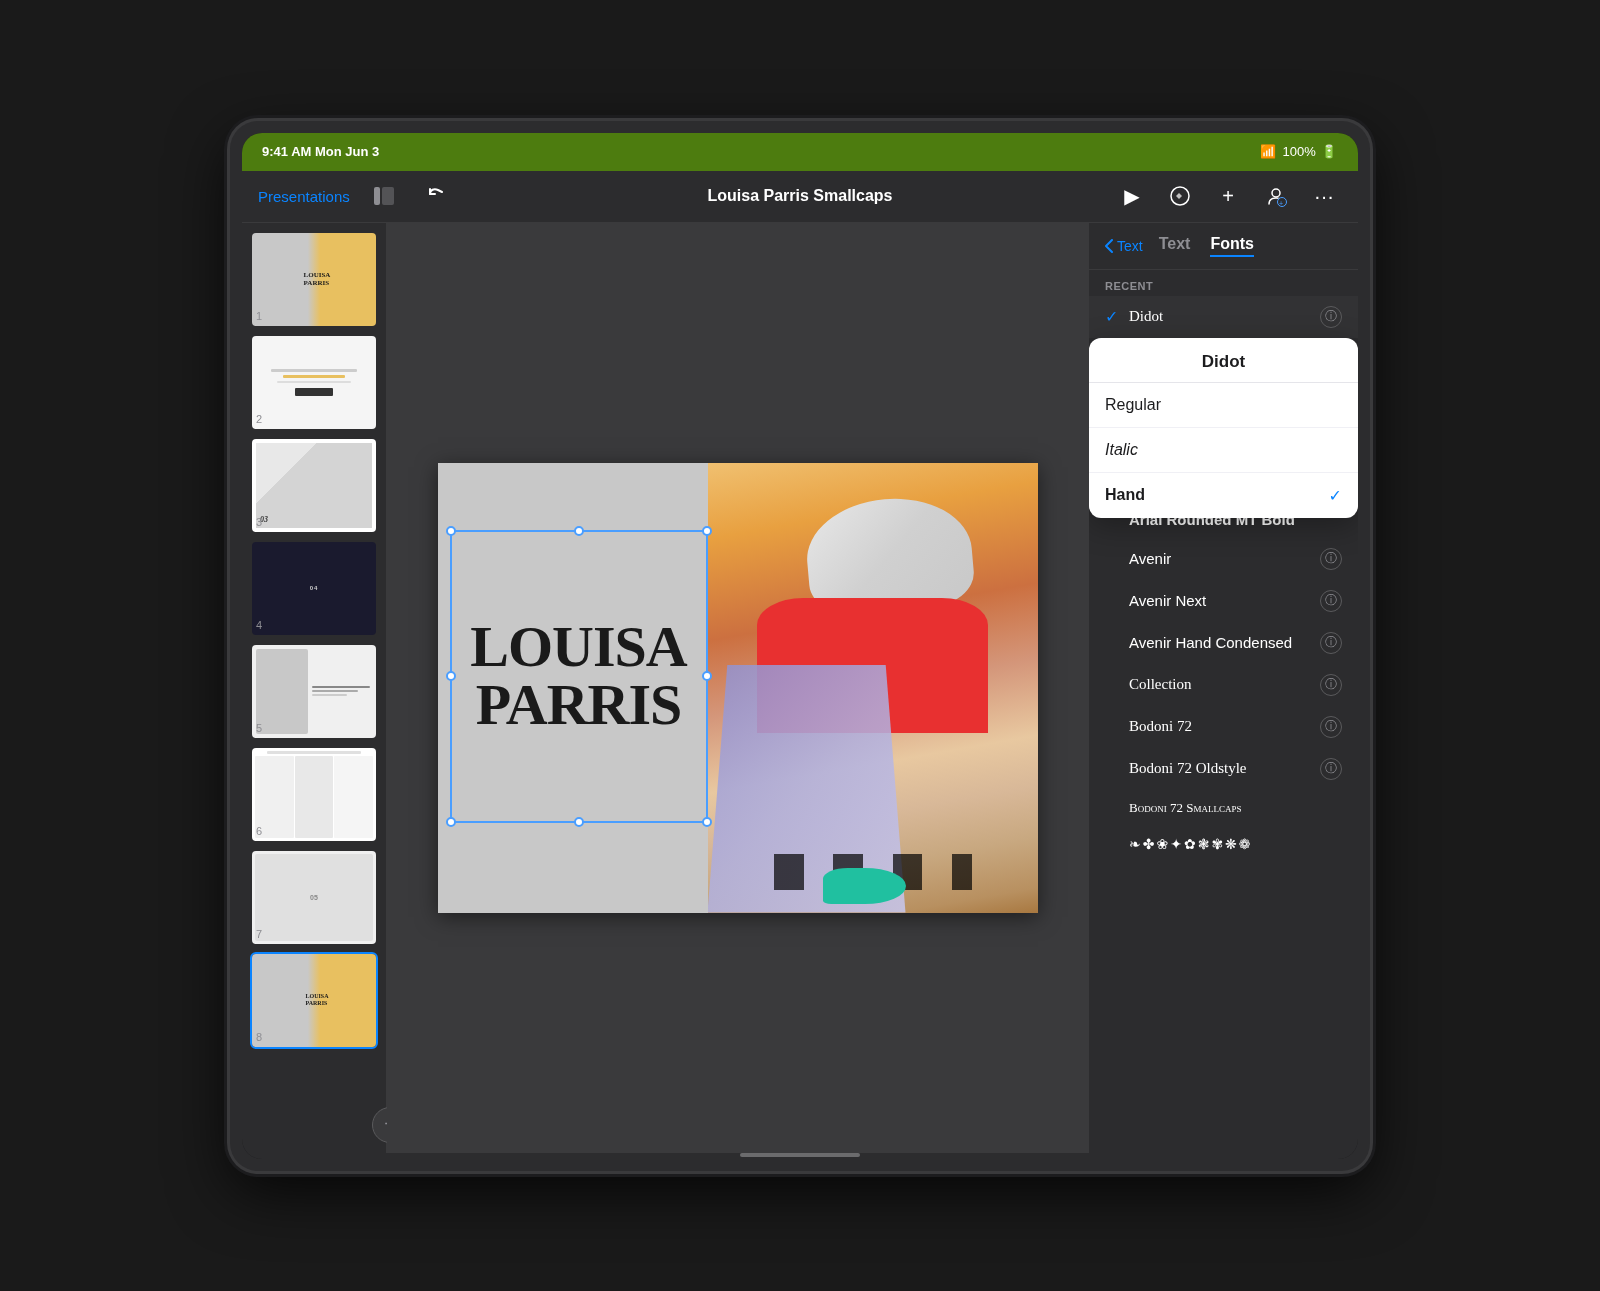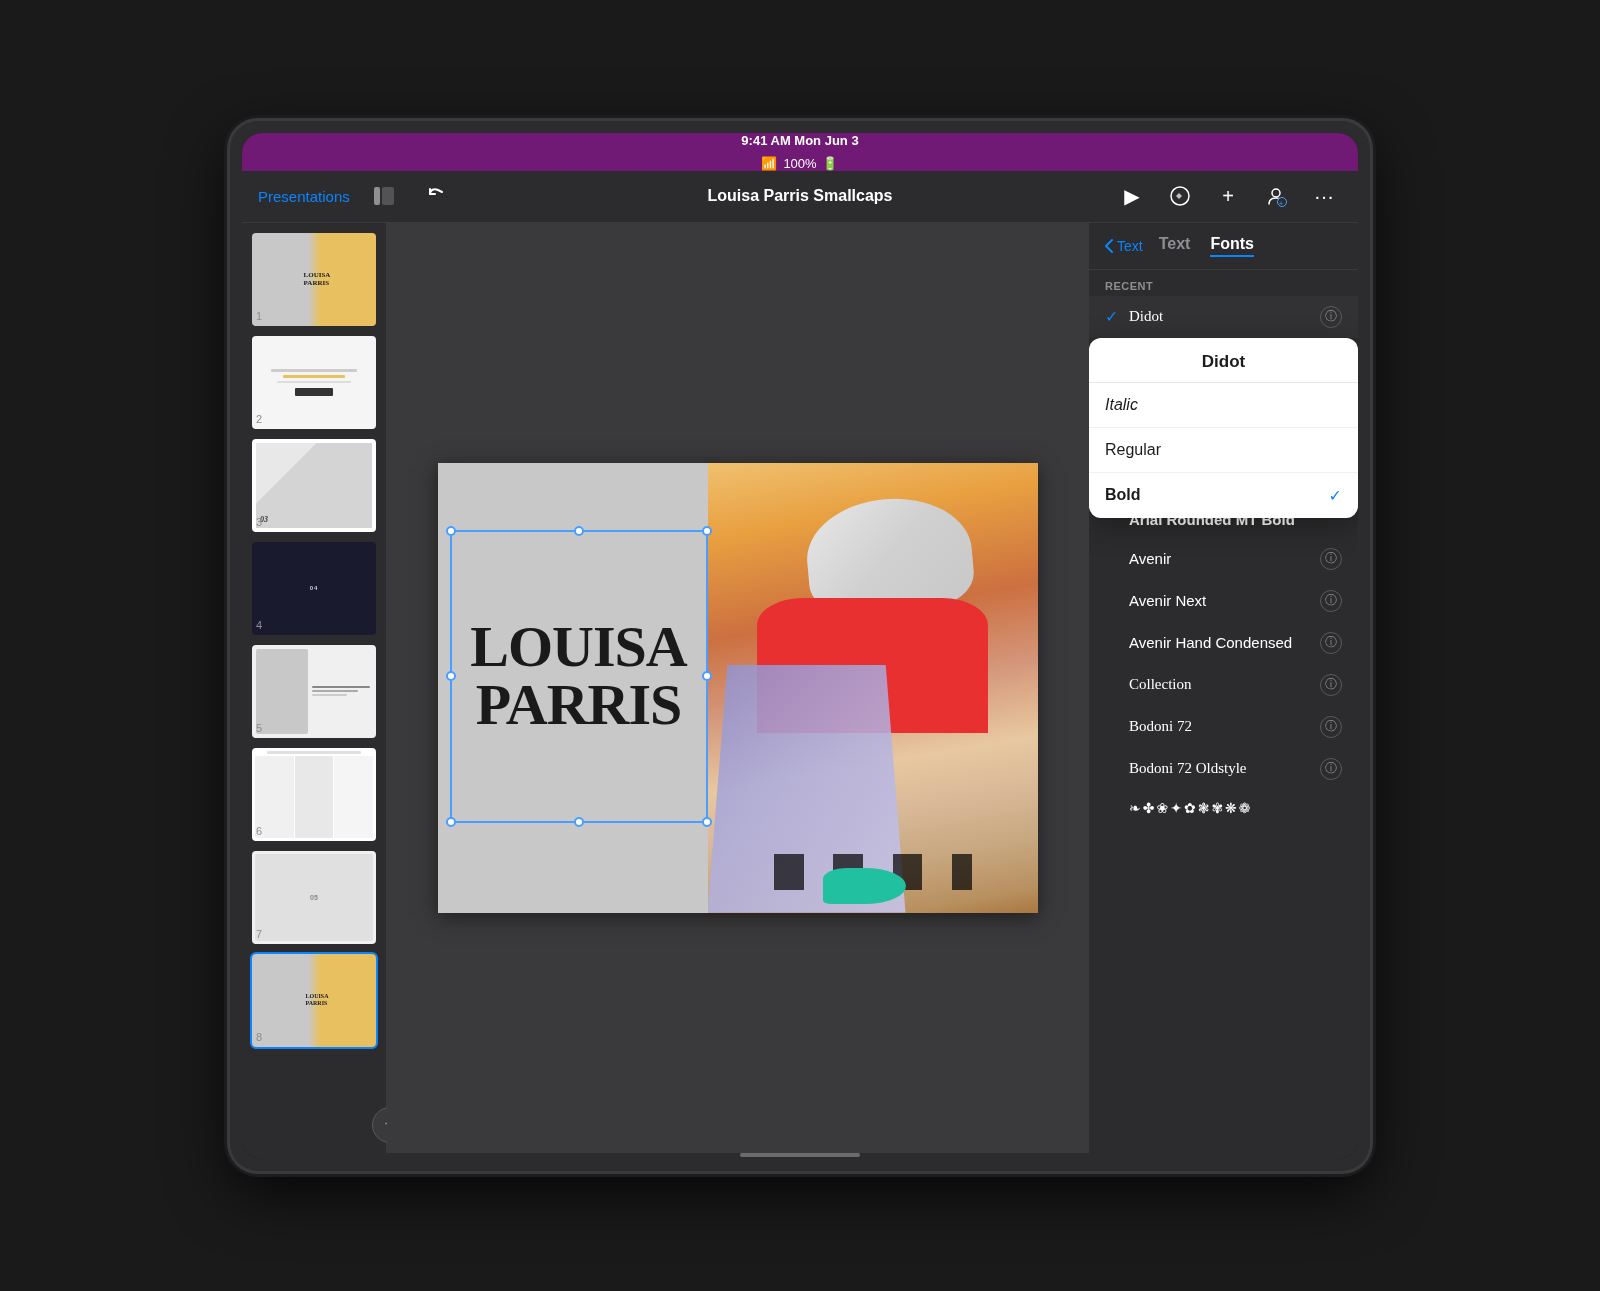--- a/index.html
+++ b/index.html
@@ -30,28 +30,27 @@
       bottom: 12px;
       background: #1c1c1e;
       border-radius: 20px;
       overflow: hidden;
       display: flex;
       flex-direction: column;
     }
 
     
     .status-bar {
-      background: #701a75;
+      background: #4d7c0f;
       height: 38px;
       display: flex;
       align-items: center;
       justify-content: space-between;
       padding: 0 20px;
       flex-shrink: 0;
-      flex-direction: column;
     }
     .status-bar-left {
       font-size: 13px;
       font-weight: 600;
       color: #fff;
     }
     .status-bar-right {
       display: flex;
       align-items: center;
       gap: 6px;
@@ -654,27 +653,27 @@
           <div class="panel-section-label">RECENT</div>
 
           <div class="font-item selected didot-row" style="position:relative;">
             <span class="font-check">✓</span>
             <span class="font-name" style="font-family: Georgia, serif; font-style: normal;">Didot</span>
             <div class="font-info-btn">ⓘ</div>
 
             <div class="font-dropdown">
               <div class="dropdown-title">Didot</div>
               <div class="dropdown-item">
+                <span class="dropdown-item-name">Regular</span>
+              </div>
+              <div class="dropdown-item">
                 <span class="dropdown-item-name italic">Italic</span>
               </div>
               <div class="dropdown-item">
-                <span class="dropdown-item-name">Regular</span>
-              </div>
-              <div class="dropdown-item">
-                <span class="dropdown-item-name bold">Bold</span>
+                <span class="dropdown-item-name bold">Hand</span>
                 <span class="dropdown-check">✓</span>
               </div>
             </div>
           </div>
 
           <div class="font-item">
             <span class="font-check"></span>
             <span class="font-name">Apple SD Gothic Neo</span>
             <div class="font-info-btn">ⓘ</div>
           </div>
@@ -730,20 +729,24 @@
             <span class="font-name" style="font-family: Georgia, serif;">Bodoni 72</span>
             <div class="font-info-btn">ⓘ</div>
           </div>
 
           <div class="font-item">
             <span class="font-check"></span>
             <span class="font-name" style="font-family: Georgia, serif;">Bodoni 72 Oldstyle</span>
             <div class="font-info-btn">ⓘ</div>
           </div>
 
+          <div class="font-item">
+            <span class="font-check"></span>
+            <span class="font-name bodoni-smallcaps" style="font-family: Georgia, serif; font-variant: small-caps;">Bodoni 72 Smallcaps</span>
+          </div>
 
           <div class="font-item">
             <span class="font-check"></span>
             <span class="font-name zapf" style="font-size: 14px; letter-spacing: 2px;">❧✤❀✦✿❃✾❋❁</span>
           </div>
 
 
         </div>
 
       </div>

